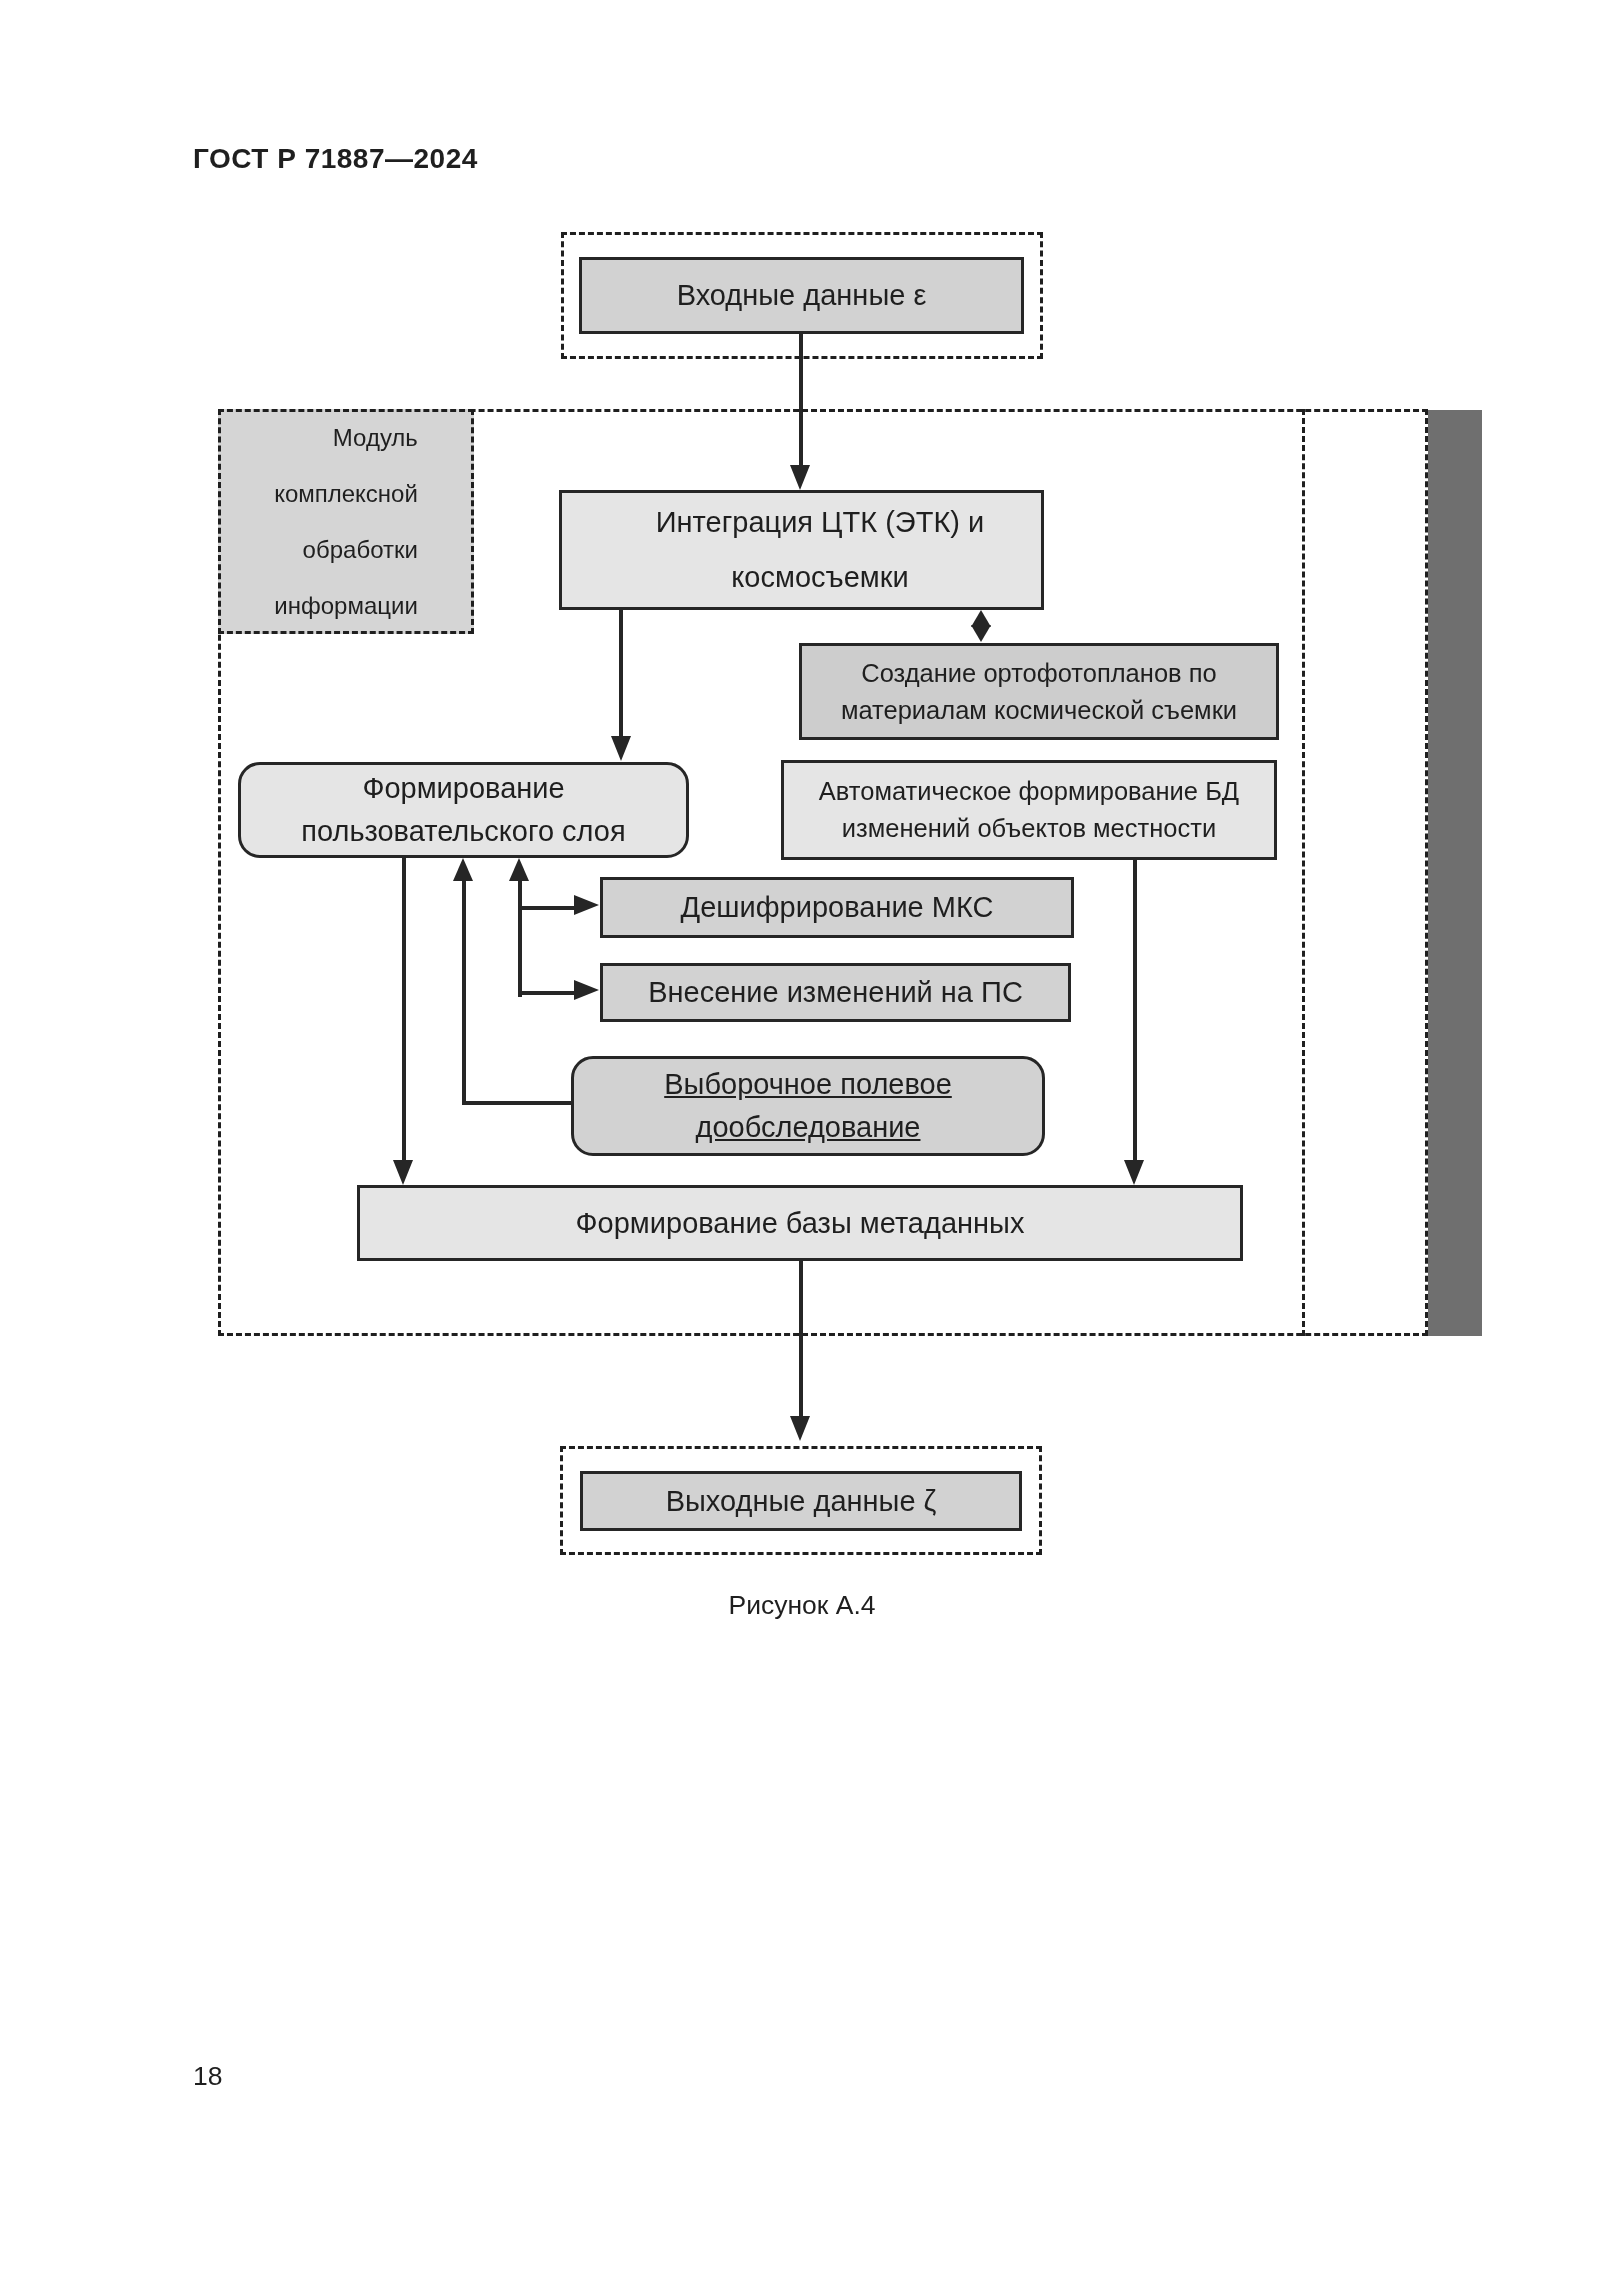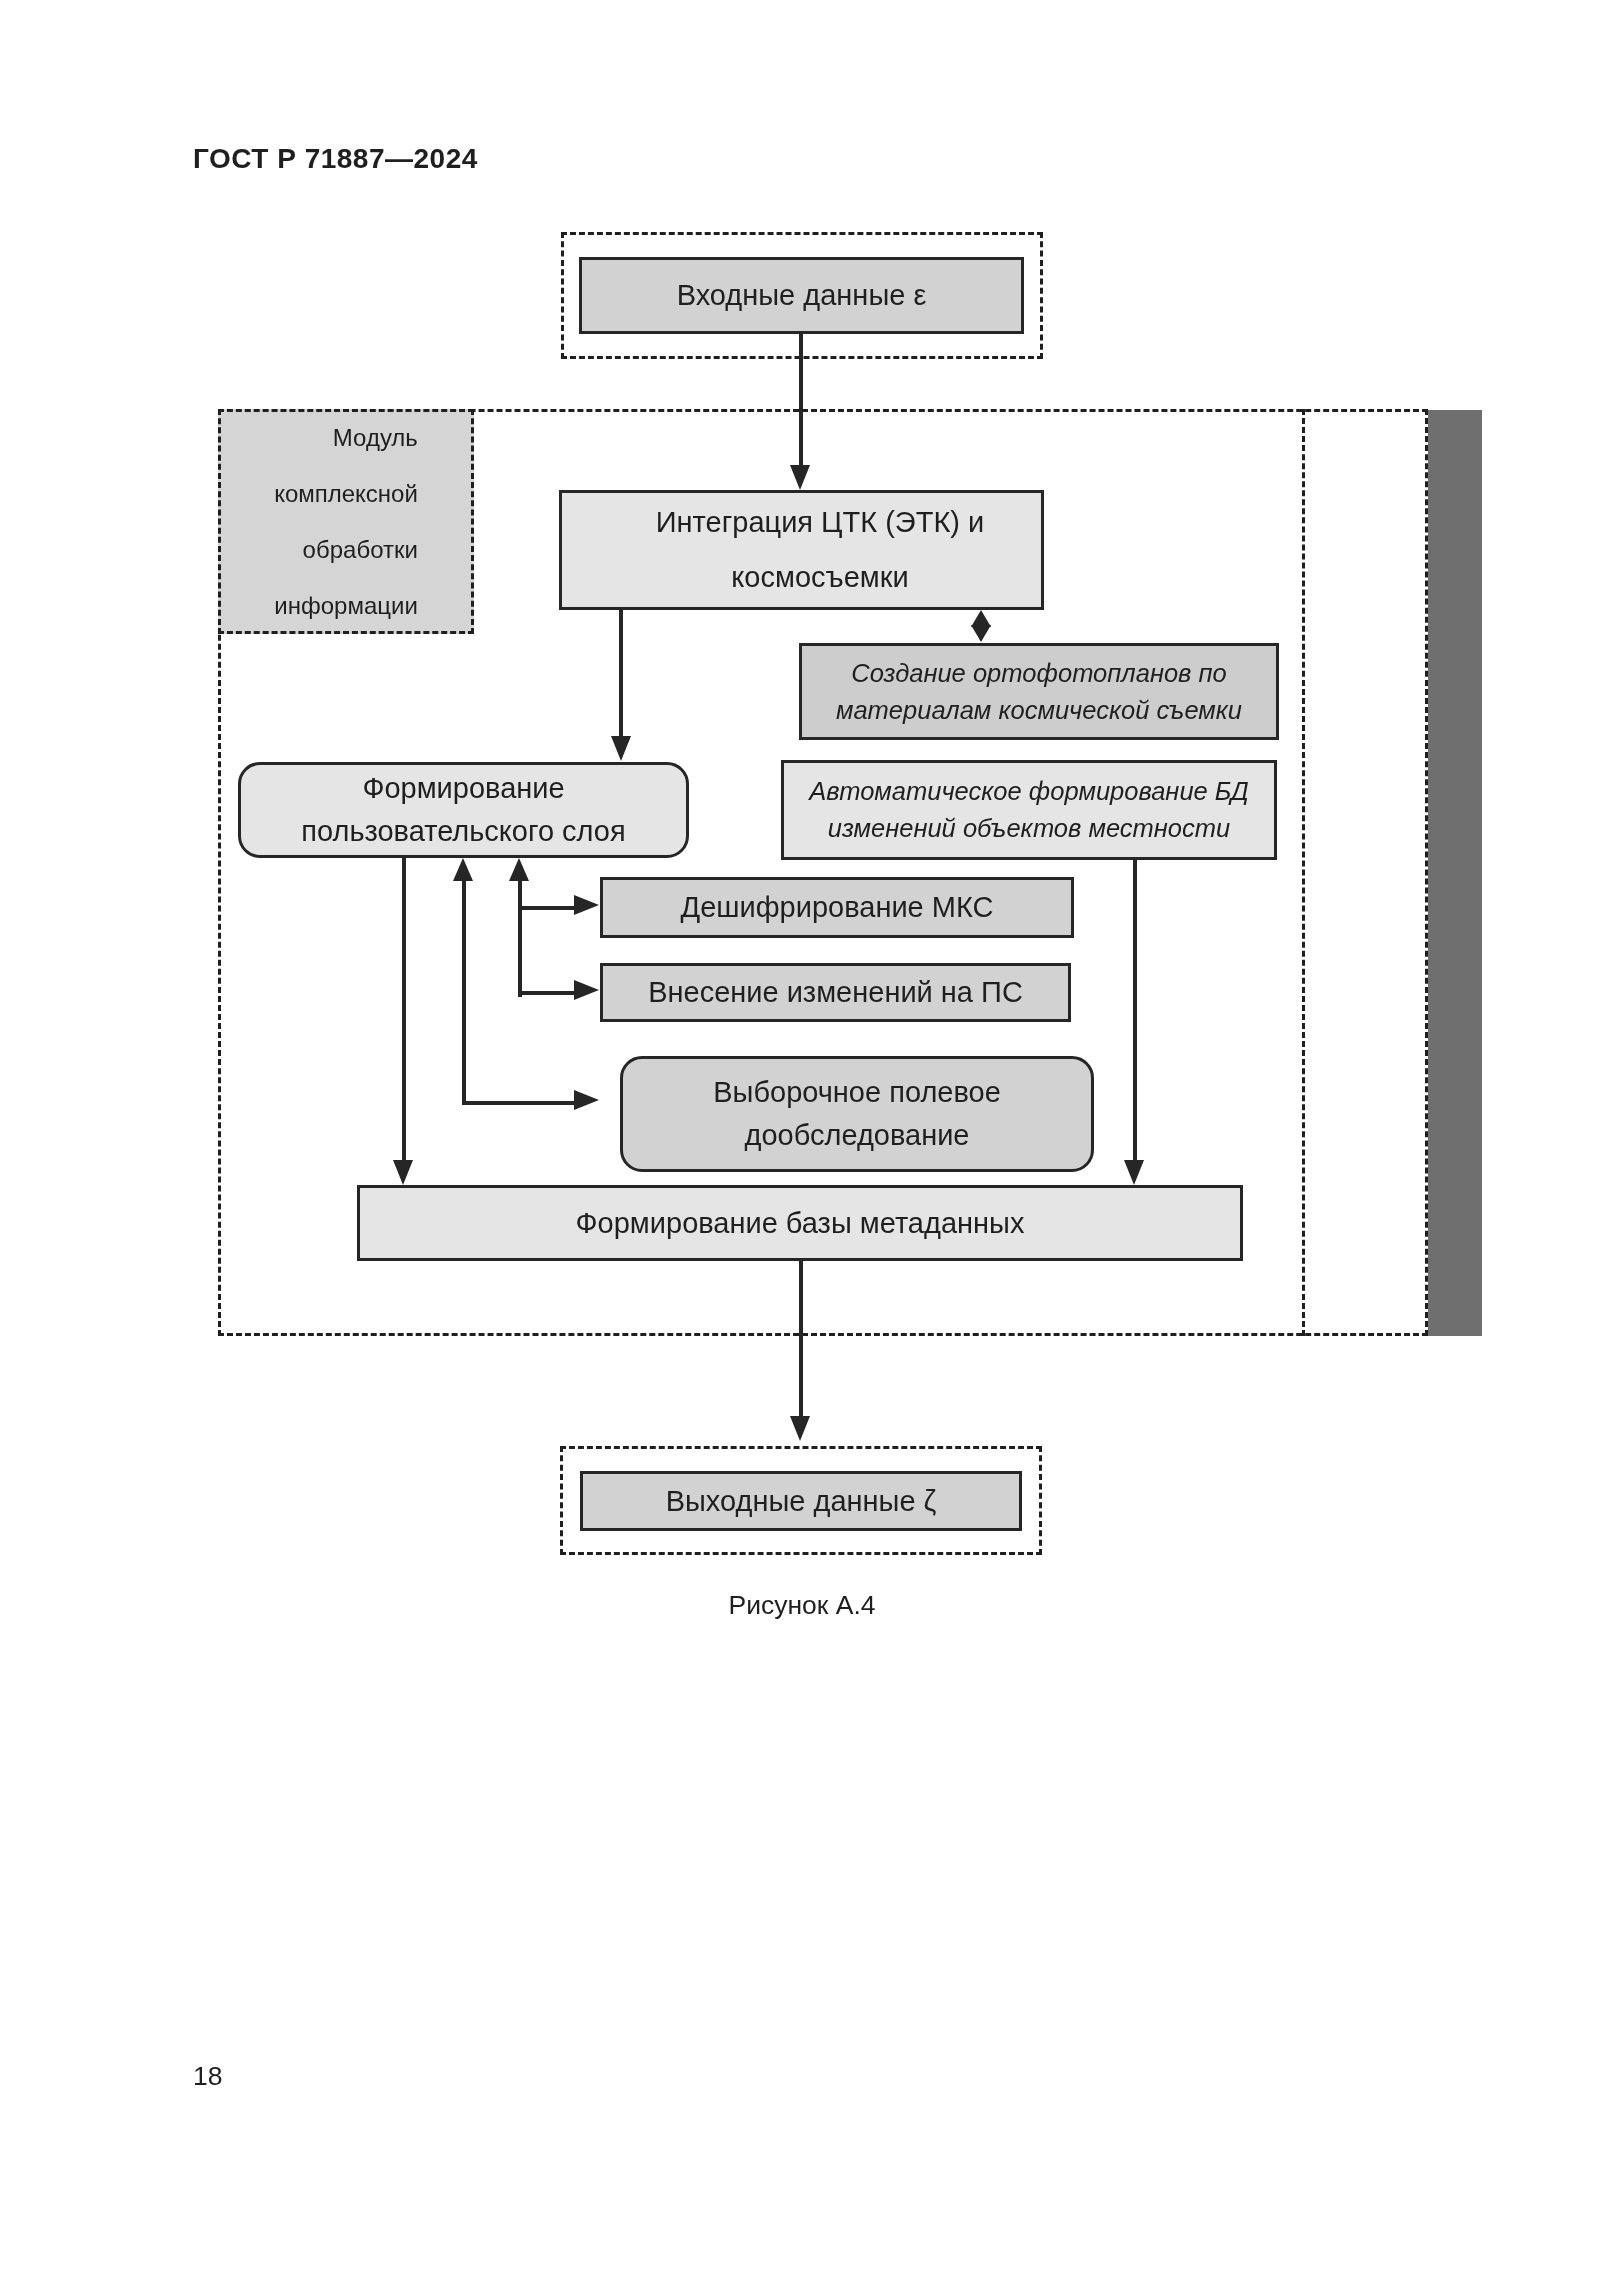--- a/index.html
+++ b/index.html
@@ -31,21 +31,21 @@
   .vdash{width:0;border-left:3.9px dashed var(--ink);}
 
   
   .node{
     border:3.9px solid var(--line);
     display:flex;align-items:center;justify-content:center;
     text-align:center;
     white-space:pre-line;
   }
   .fs30{font-size:29px;}
-  .fs27{font-size:25.5px;line-height:37px;font-style:italic;}
+  .fs27{font-size:25.5px;line-height:37px;}
   .lh-wide{line-height:55px;}
   .lh-med{line-height:43px;border-radius:22px;}
   .module-box{
     border:3.9px dashed var(--ink);
     background:var(--fill-module);
     display:flex;align-items:center;justify-content:center;
     text-align:right;white-space:pre-line;
     font-size:24px;line-height:56px;
   }
   .bar{background:var(--bar);}
@@ -118,21 +118,21 @@
   <div class="abs hline" style="left:518px;top:991px;width:62px;"></div>
   <div class="abs arr right" style="left:574px;top:980px;"></div>
 
   <div class="abs vline" style="left:1133px;top:860px;height:300px;"></div>
   <div class="abs arr down" style="left:1124px;top:1160px;"></div>
 
   <div class="abs node fs30" style="left:600px;top:877px;width:474px;height:61px;background:var(--fill-mid);">Дешифрирование МКС</div>
 
   <div class="abs node fs30" style="left:600px;top:963px;width:471px;height:59px;background:var(--fill-mid);">Внесение изменений на ПС</div>
 
-  <div class="abs node fs30 lh-med" style="left:620px;top:1056px;width:474px;height:116px;background:var(--fill-mid);">Выборочное полевое
+  <div class="abs node fs30 lh-med" style="left:571px;top:1056px;width:474px;height:100px;background:var(--fill-mid);text-decoration:underline;">Выборочное полевое
 дообследование</div>
 
   <div class="abs node fs30" style="left:357px;top:1185px;width:886px;height:76px;background:var(--fill-light);">Формирование базы метаданных</div>
 
   <div class="abs vline" style="left:799px;top:1261px;height:155px;"></div>
   <div class="abs arr down" style="left:790px;top:1416px;"></div>
 
   <div class="abs dashed" style="left:560px;top:1446px;width:482px;height:109px;"></div>
   <div class="abs node fs30" style="left:580px;top:1471px;width:442px;height:60px;background:var(--fill-mid);">Выходные данные ζ</div>
 

